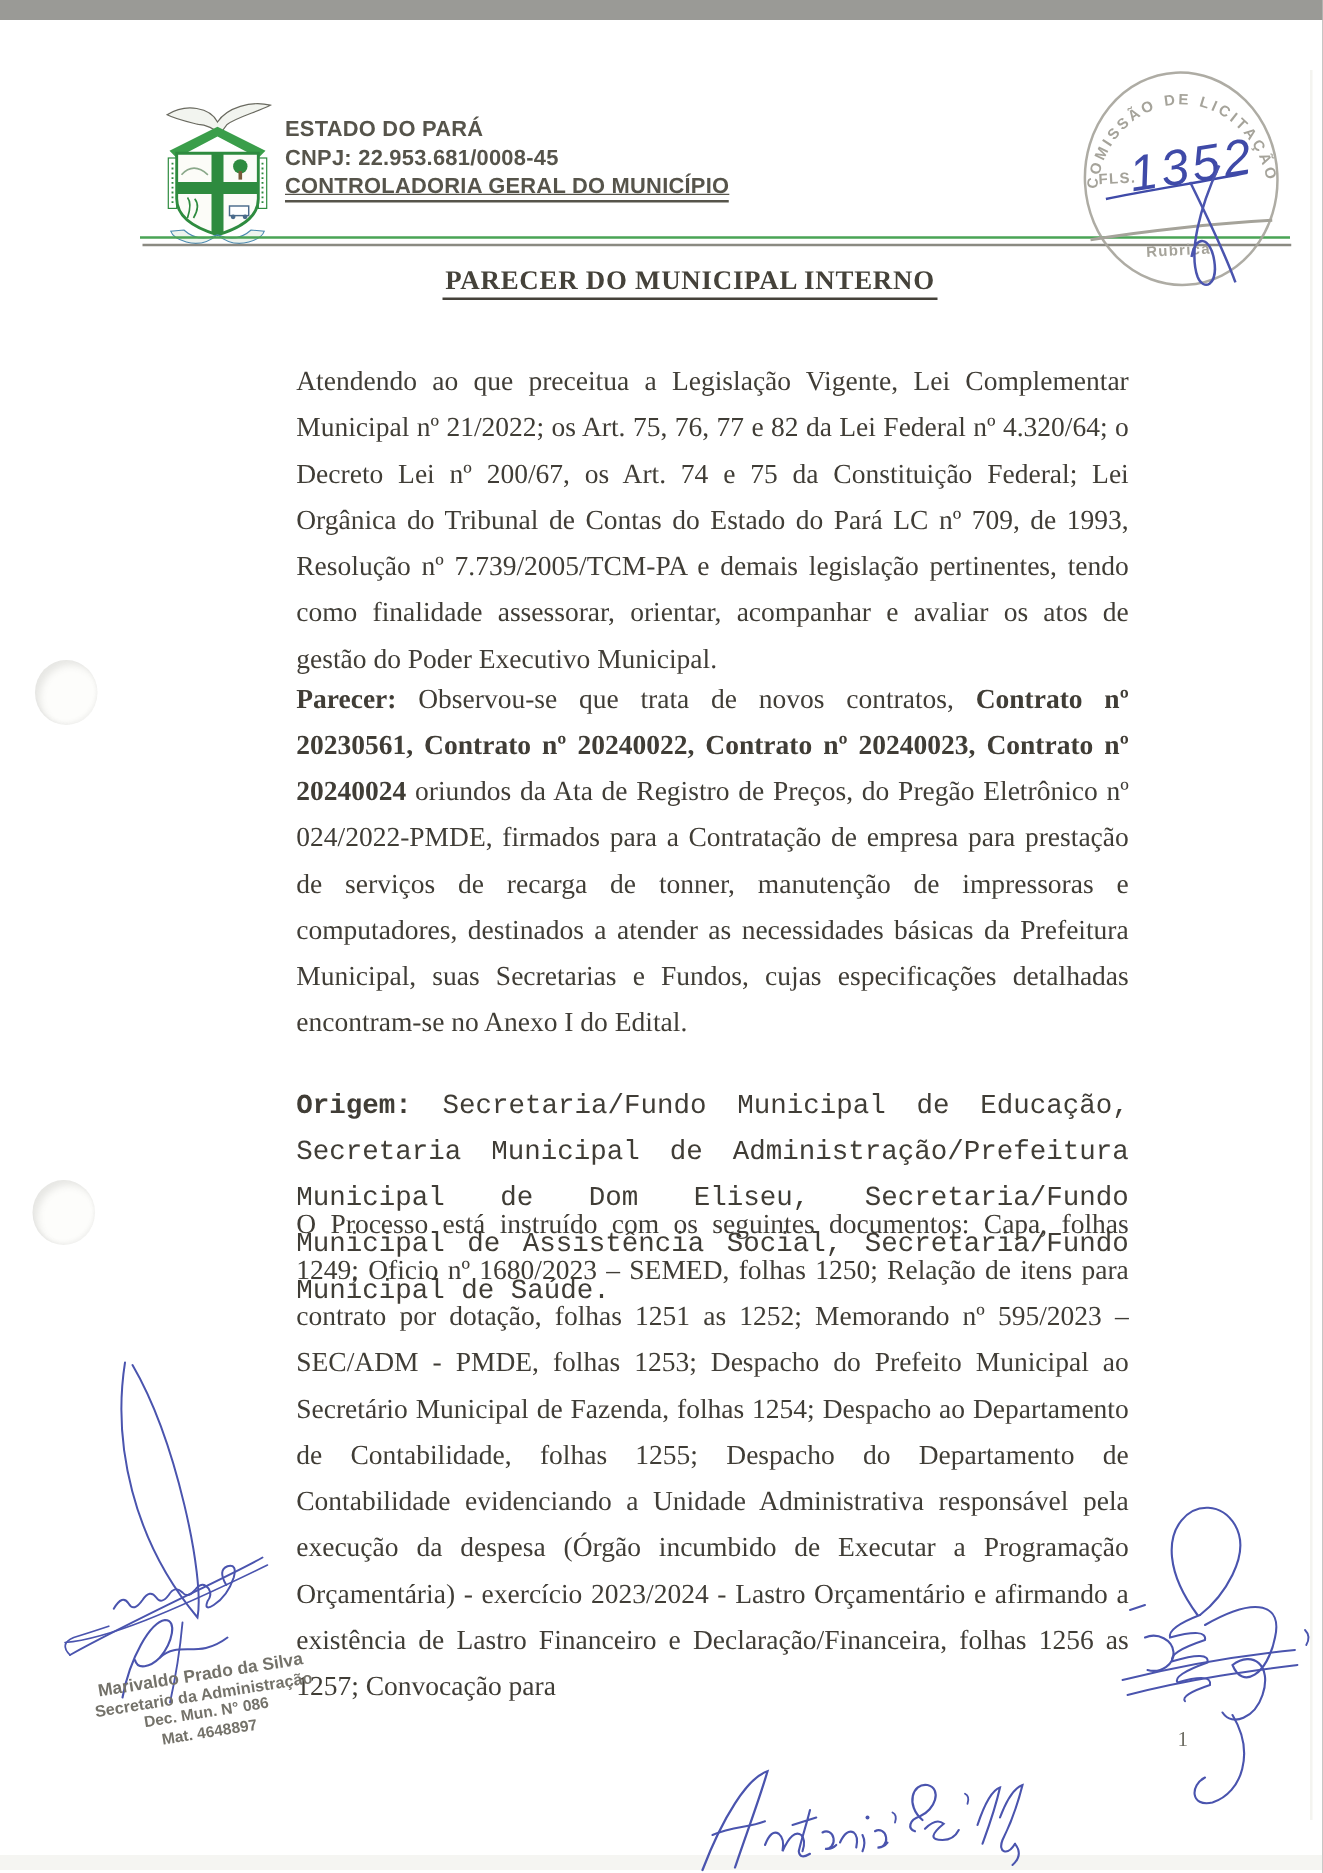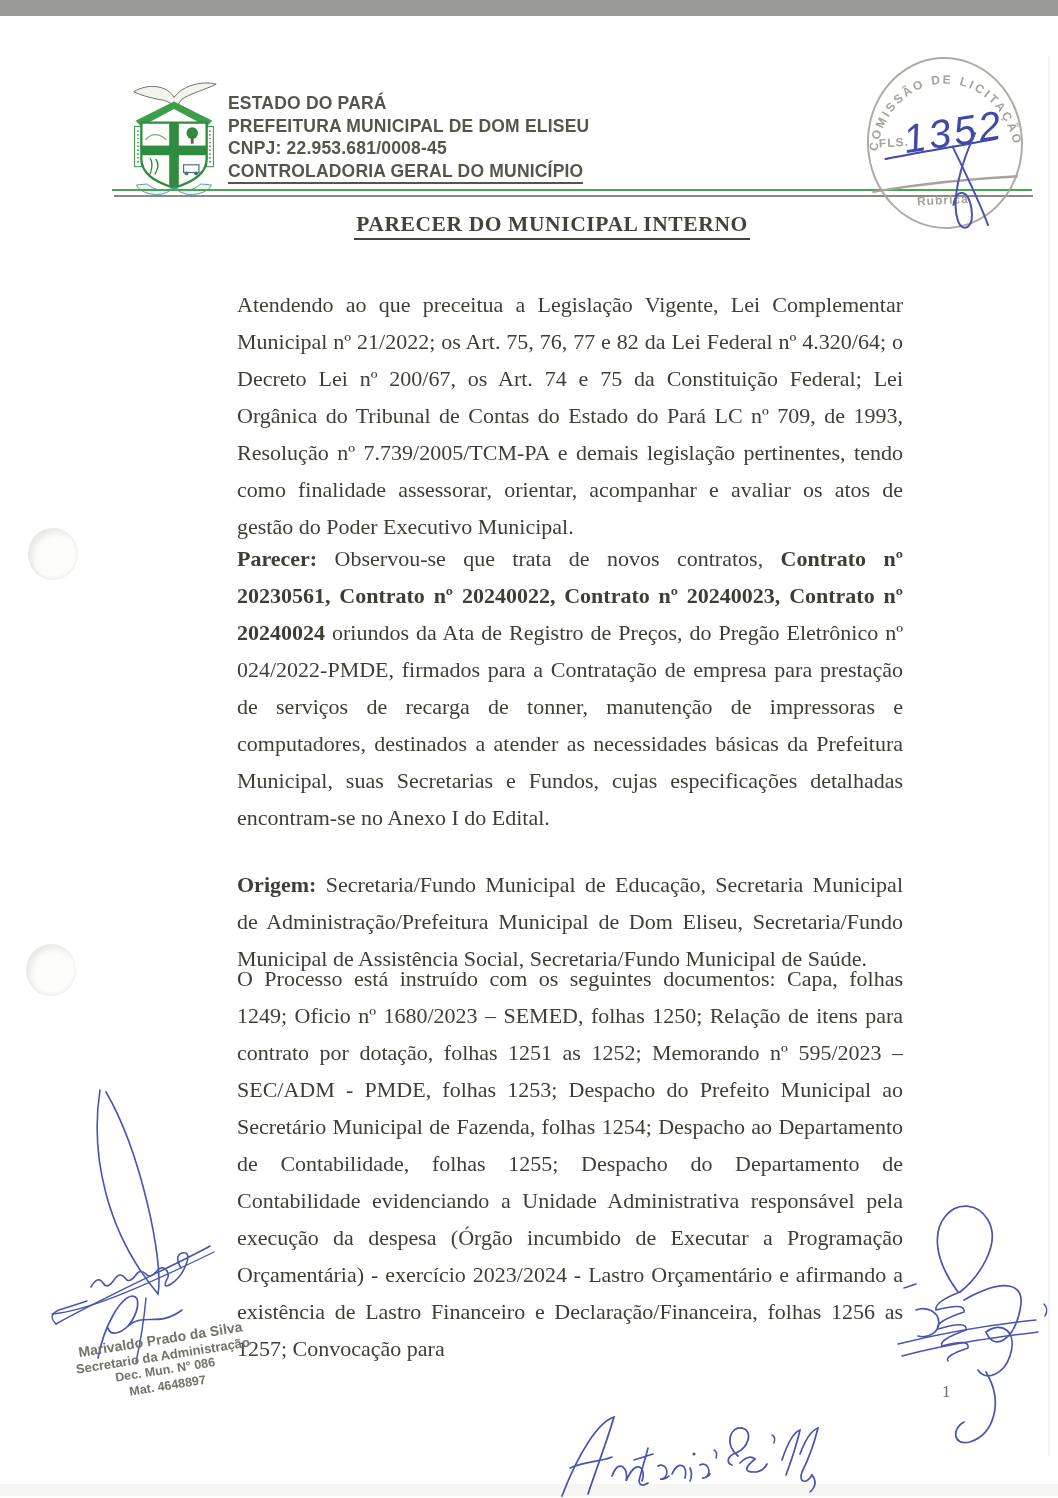--- a/index.html
+++ b/index.html
@@ -13,21 +13,21 @@
     color:#403d36;
   }
   
   .coat{position:absolute;left:126px;top:60px;width:96px;height:120px;}
   .header-text{
     position:absolute;left:228px;top:76px;
     font-family:"Liberation Sans", sans-serif;
     font-weight:bold;font-size:17.5px;line-height:22.5px;
     color:#56544b;letter-spacing:.2px;white-space:nowrap;
   }
-  .header-text .dept{display:inline-block;border-bottom:2.5px solid #56544b;padding-bottom:0px;}
+  .header-text .dept{display:inline-block;border-bottom:2.5px solid #56544b;padding-bottom:0px;text-decoration:underline;}
   .rule-green{position:absolute;left:112px;top:173px;width:920px;height:2px;background:#4aa455;}
   .rule-gray{position:absolute;left:114px;top:179px;width:919px;height:2px;background:#8b8a82;}
   
   .round-stamp{position:absolute;left:854px;top:34px;width:182px;height:188px;transform:rotate(-3deg);}
   .round-stamp text{font-family:"Liberation Sans", sans-serif;}
   .stamp-arc-text{font-size:12px;font-weight:bold;letter-spacing:2.5px;fill:#a5a39a;}
   .stamp-small{font-size:12px;font-weight:bold;letter-spacing:1px;fill:#a5a39a;}
   .stamp-hand{font-family:"DejaVu Serif", serif;font-style:italic;font-size:40px;fill:#3f4aa8;letter-spacing:3px;}
   
   .title{
@@ -35,21 +35,21 @@
     font-weight:bold;font-size:21.5px;color:#45423a;letter-spacing:.6px;
   }
   .title span{display:inline-block;border-bottom:2.5px solid #45423a;padding:0 2px 1px 2px;}
   
   .para{
     position:absolute;left:237px;width:666px;
     font-size:22px;line-height:37px;
     text-align:justify;color:#403d36;
   }
   .para .b{font-weight:bold;}
-  #p1{top:270px;} #p2{top:524px;} #p3{top:850px;} #p4{top:944px;}
+  #p1{top:270px;} #p2{top:524px;} #p3{top:850px;font-family:Liberation Mono, monospace;} #p4{top:944px;}
   
   .hole{position:absolute;width:50px;height:52px;border-radius:50%;
     background:#fdfdfb;box-shadow:inset 4px 4px 6px rgba(120,120,110,.16), inset -1px -2px 3px rgba(120,120,110,.08);}
   #hole1{left:28px;top:512px;} #hole2{left:26px;top:928px;}
   .scan-band{position:absolute;left:0;top:1468px;width:100%;height:12px;background:#f1f1ec;opacity:.7;}
   .page-edge{position:absolute;right:8px;top:40px;width:2px;height:1400px;background:#ececE6;opacity:.6;}
   
   .sig path{fill:none;stroke:#4a54ae;stroke-linecap:round;}
   .name-stamp{
     position:absolute;left:70px;top:1316px;width:188px;
@@ -94,21 +94,20 @@
       <circle cx="63" cy="99" r="2" fill="#4a6a8a"></circle>
       <circle cx="73" cy="99" r="2" fill="#4a6a8a"></circle>
     </g>
 
     <path d="M 22,110 Q 34,121 50,114 Q 38,124 24,120 Q 13,117 11,111 Z" fill="#eef4ee" stroke="#4a8ab0" stroke-width="0.9"></path>
     <path d="M 78,110 Q 66,121 50,114 Q 62,124 76,120 Q 87,117 89,111 Z" fill="#eef4ee" stroke="#4a8ab0" stroke-width="0.9"></path>
   </svg>
 
   <div class="header-text">
     <div>ESTADO DO PARÁ</div>
-    <div>PREFEITURA MUNICIPAL DE DOM ELISEU</div>
     <div>CNPJ: 22.953.681/0008-45</div>
     <div><span class="dept">CONTROLADORIA GERAL DO MUNICÍPIO</span></div>
   </div>
 
   <div class="rule-green"></div>
   <div class="rule-gray"></div>
 
   <svg class="round-stamp" viewBox="0 0 182 188">
     <ellipse cx="91" cy="93" rx="77" ry="85" fill="none" stroke="#a5a39a" stroke-width="2" opacity="0.9"></ellipse>
     <defs>

